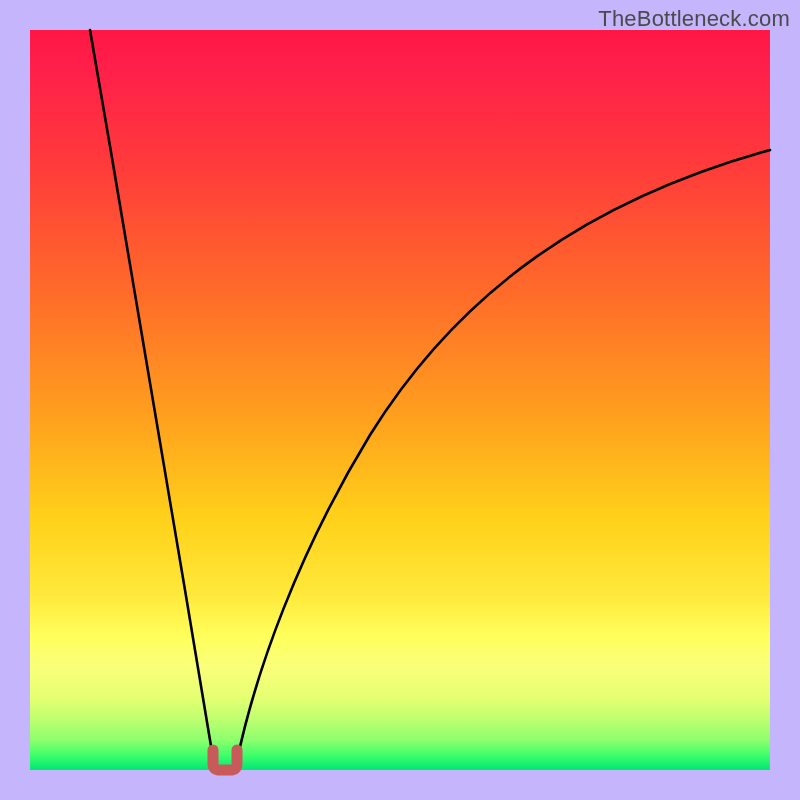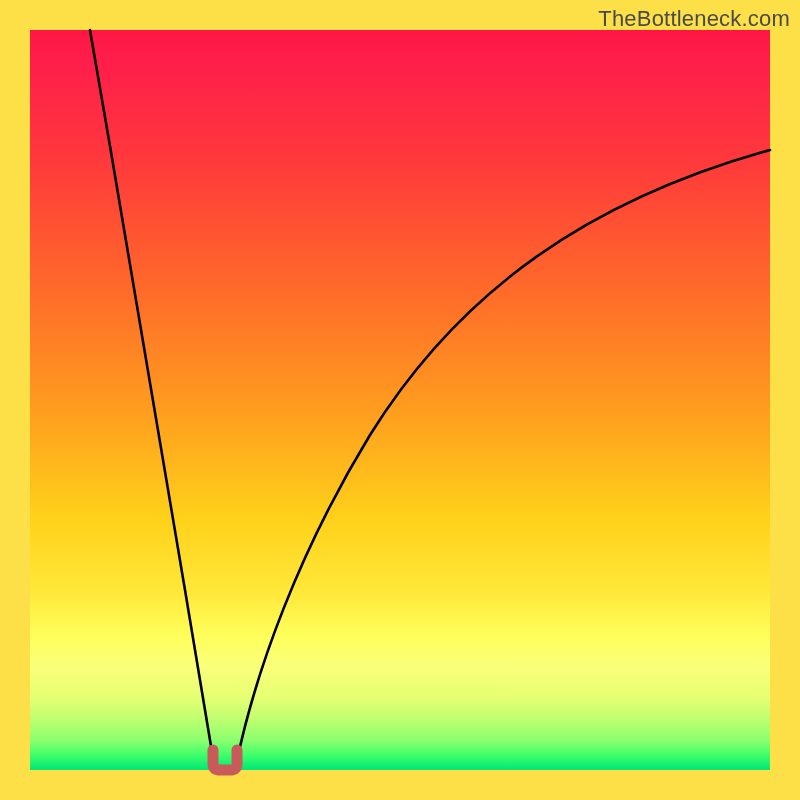--- a/index.html
+++ b/index.html
@@ -8,21 +8,21 @@
     width: 800px;
     height: 800px;
     background: #000;
     overflow: hidden;
     font-family: Arial, Helvetica, sans-serif;
   }
   .frame {
     position: relative;
     width: 800px;
     height: 800px;
-    background: #fde047;
+    background: #c4b5fd;
   }
   .plot-area {
     position: absolute;
     left: 30px;
     top: 30px;
     width: 740px;
     height: 740px;
     
     background: linear-gradient(
       to bottom,

